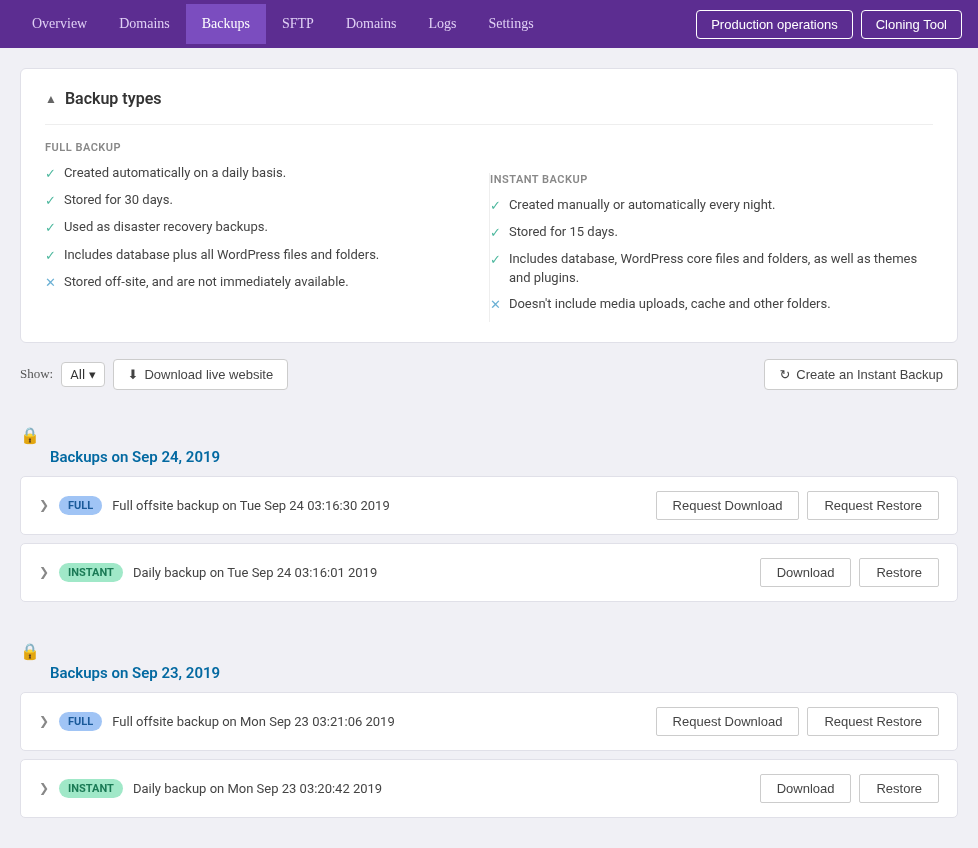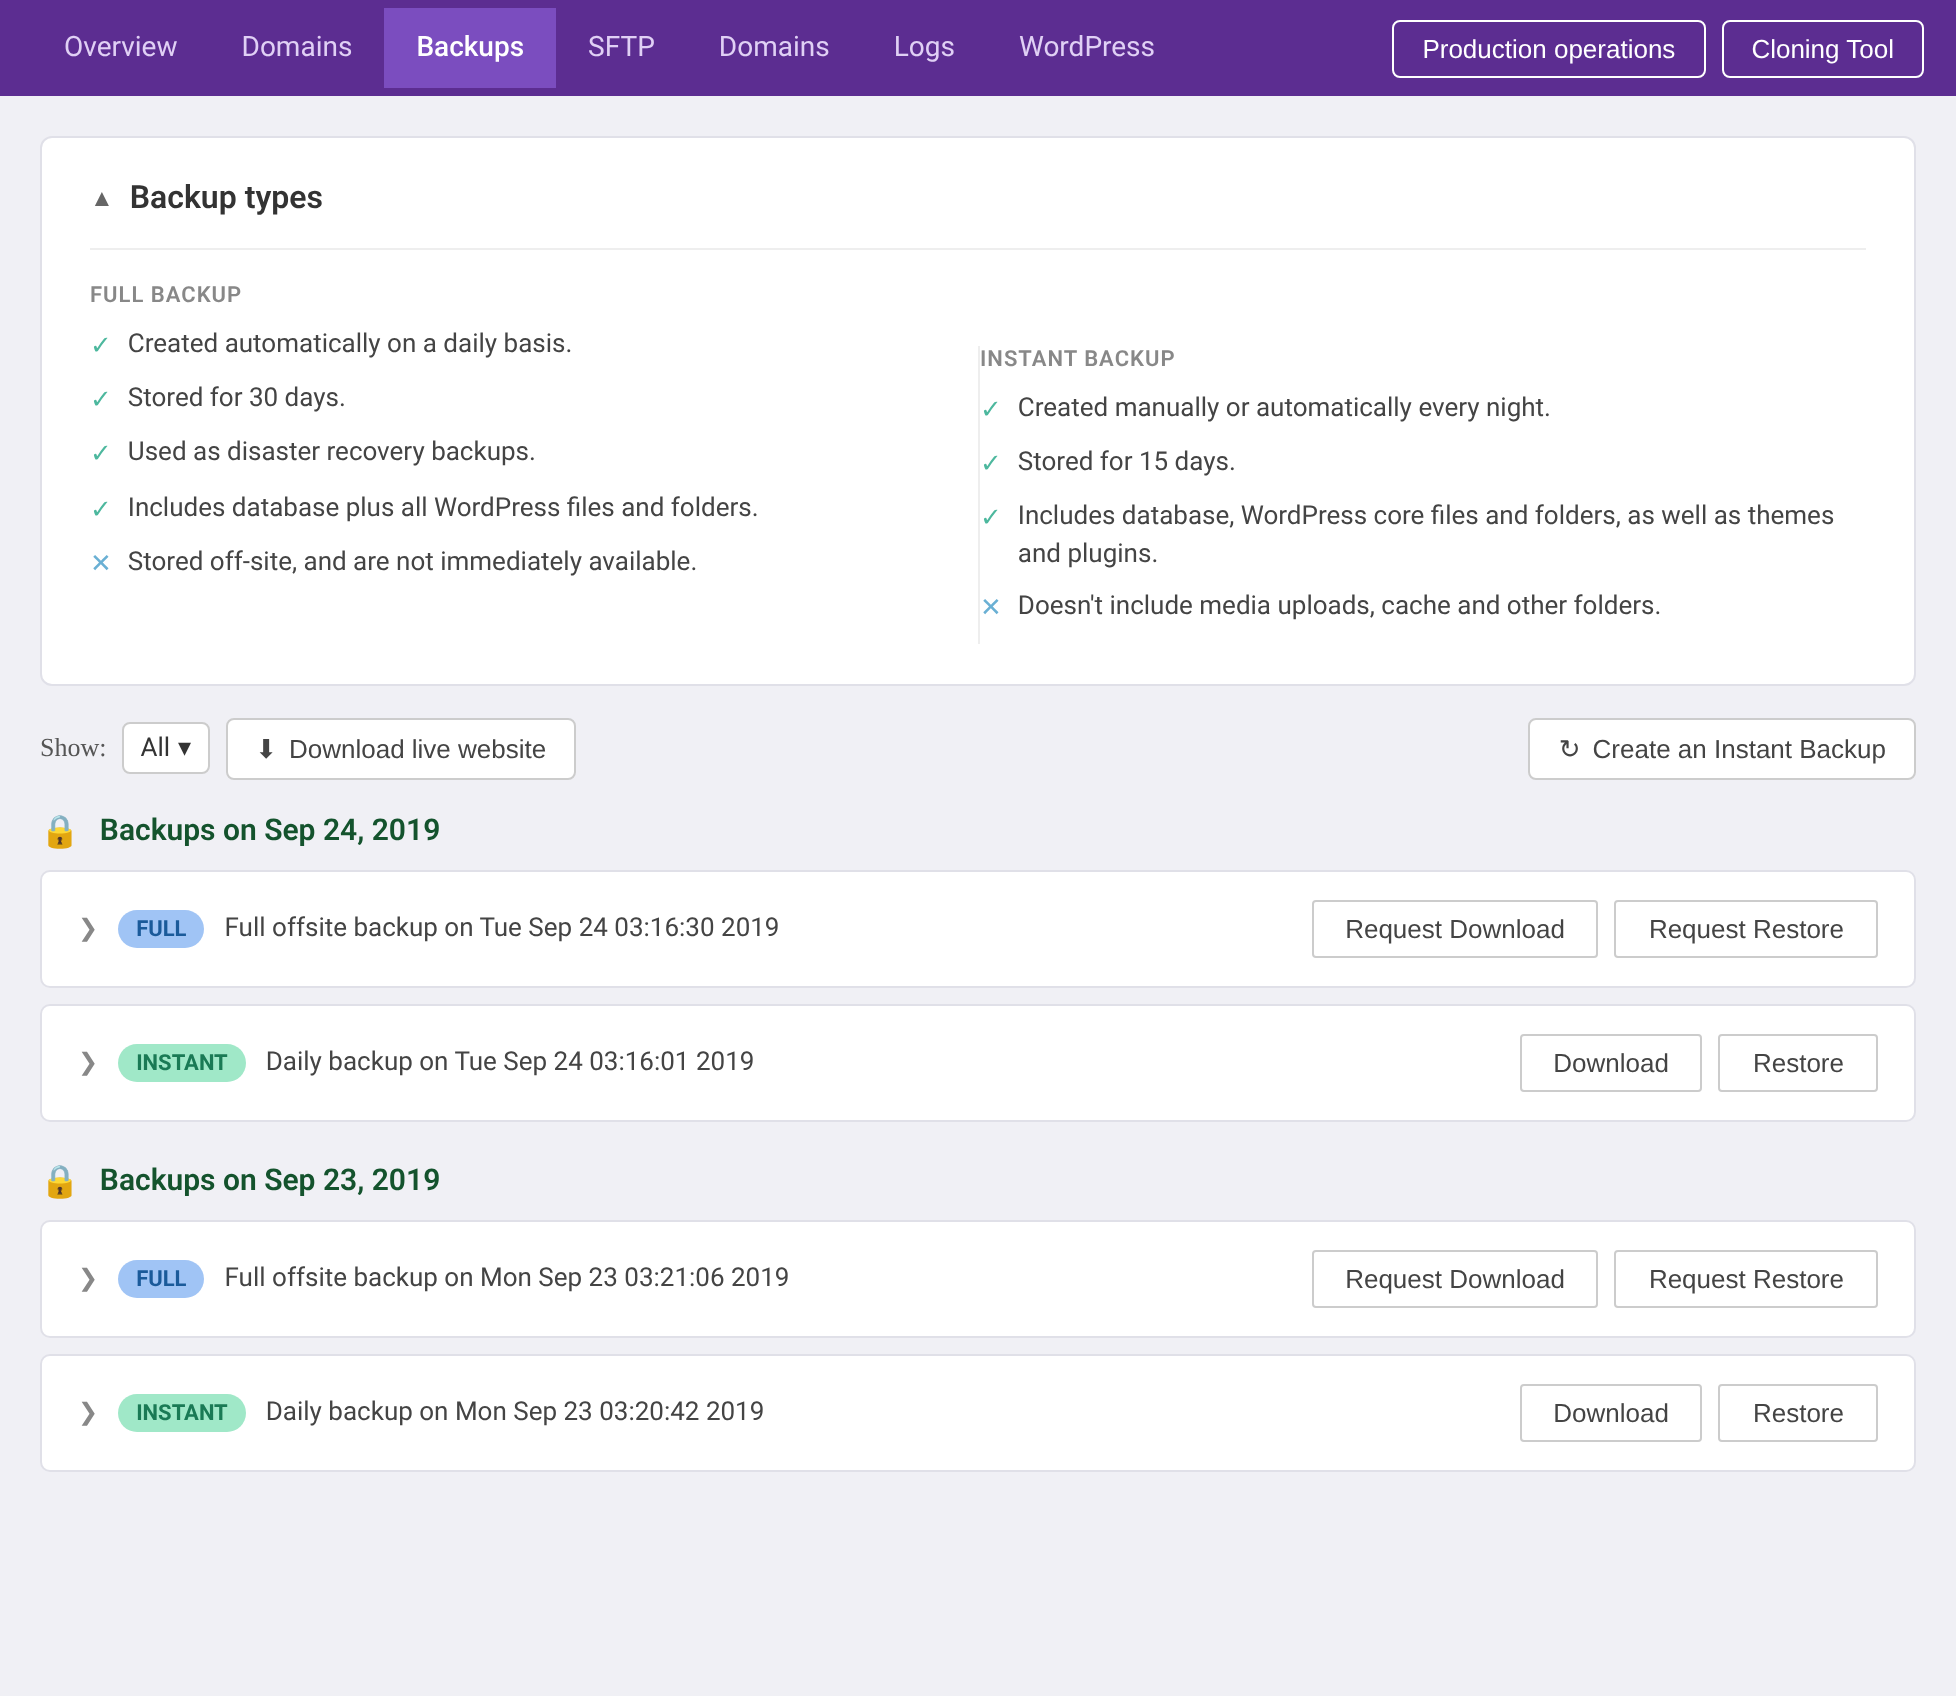--- a/index.html
+++ b/index.html
@@ -21,20 +21,21 @@
     }
     .nav-item {
       color: #e0d0f5;
       padding: 0 16px;
       height: 40px;
       display: flex;
       align-items: center;
       cursor: pointer;
       font-size: 14px;
       text-decoration: none;
+      font-family: Liberation Serif, serif;
     }
     .nav-item.active {
       background: #7b4dbf;
       color: #fff;
       font-weight: 500;
     }
     .nav-actions {
       display: flex;
       gap: 8px;
     }
@@ -165,21 +166,22 @@
     .backup-group { margin-bottom: 20px; }
     .backup-group-header {
       display: flex;
       align-items: center;
       gap: 10px;
       margin-bottom: 10px;
     }
     .backup-group-title {
       font-size: 15px;
       font-weight: 600;
-      color: #14532d;
+      color: #0369a1;
+      margin-top: 42px;
     }
     .lock-icon { color: #888; font-size: 16px; }
 
     
     .backup-item {
       background: #fff;
       border: 1px solid #e0e0e8;
       border-radius: 5px;
       padding: 14px 18px;
       display: flex;
@@ -223,21 +225,21 @@
 
 <nav class="top-nav">
   <div class="nav-items">
 
   <a class="nav-item">Overview</a>
       <a class="nav-item">Domains</a>
       <a class="nav-item active">Backups</a>
       <a class="nav-item">SFTP</a>
       <a class="nav-item">Domains</a>
       <a class="nav-item">Logs</a>
-      <a class="nav-item">WordPress</a>
+      <a class="nav-item">Settings</a>
     </div>
   <div class="nav-actions">
     <button class="nav-btn">Production operations</button>
     <button class="nav-btn">Cloning Tool</button>
   </div>
 </nav>
 
 <div class="main">
 
   <div class="card">

